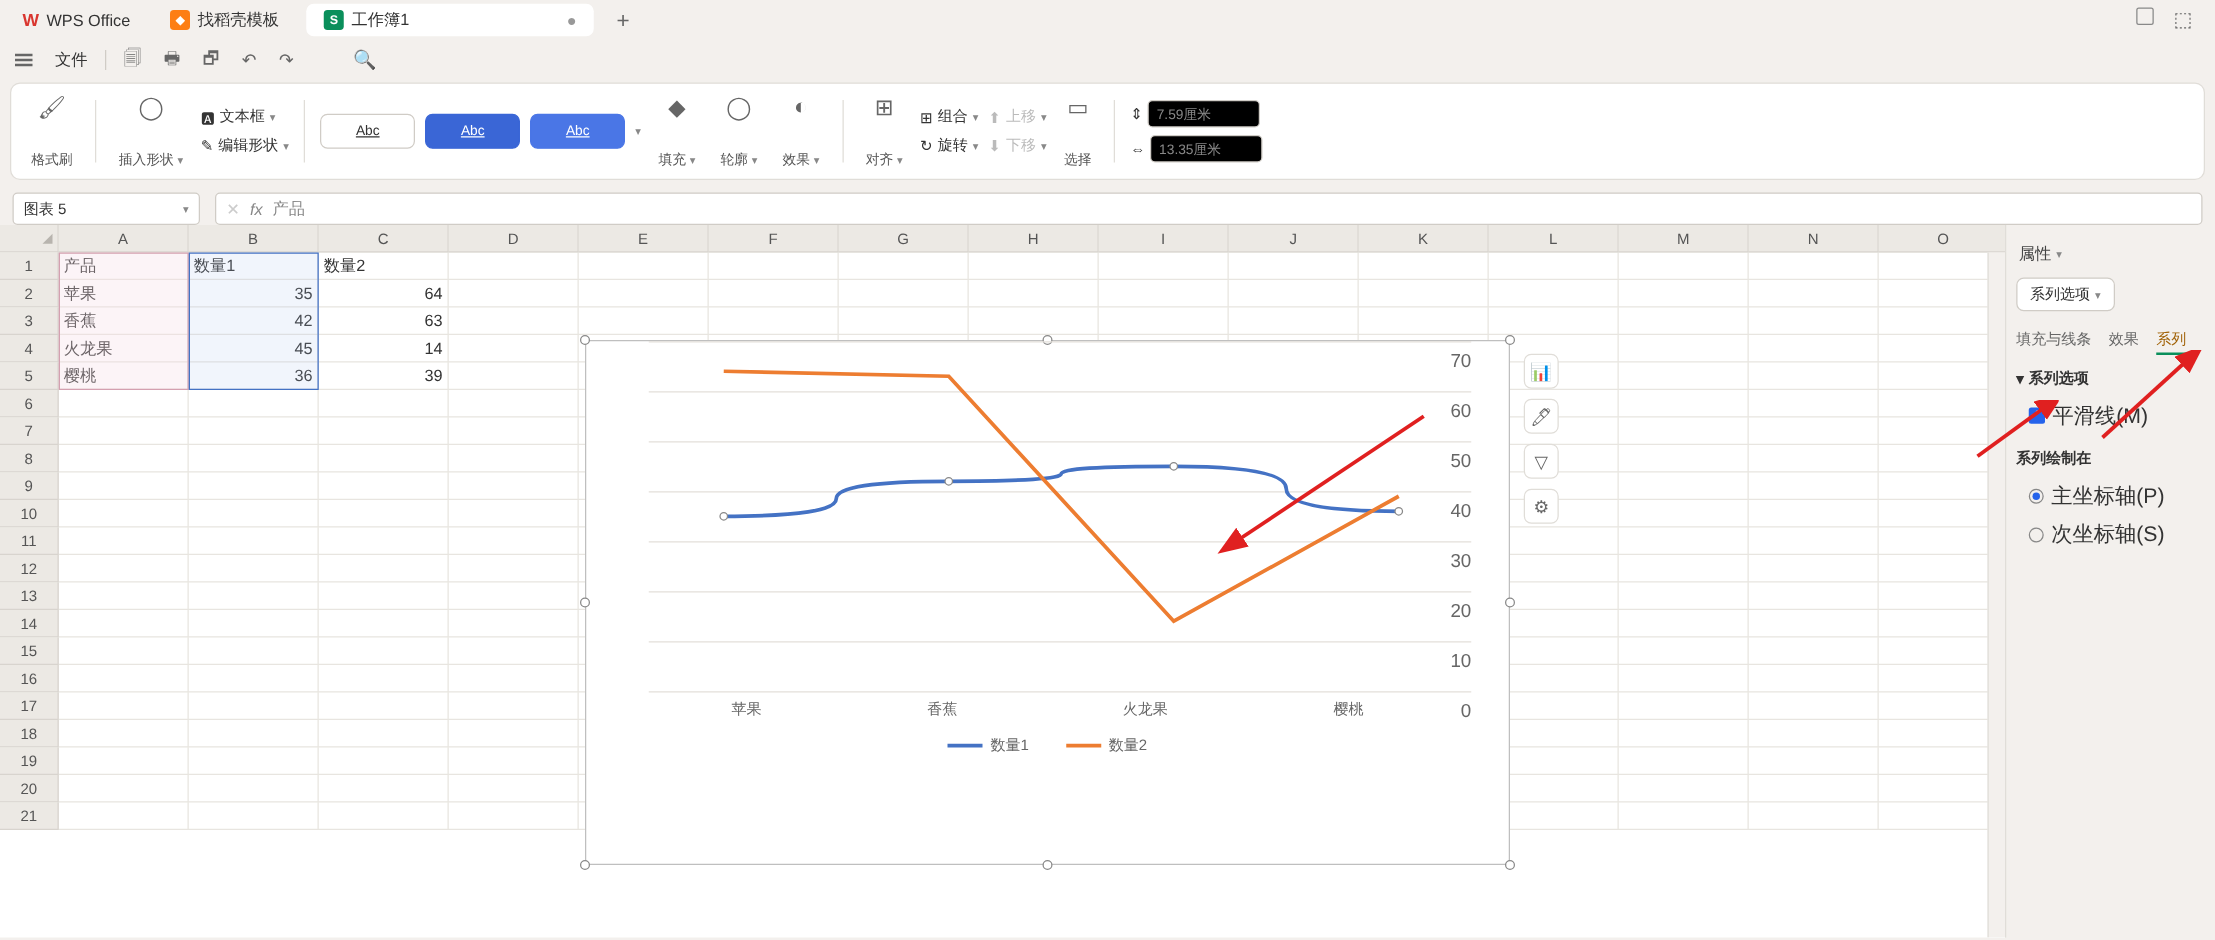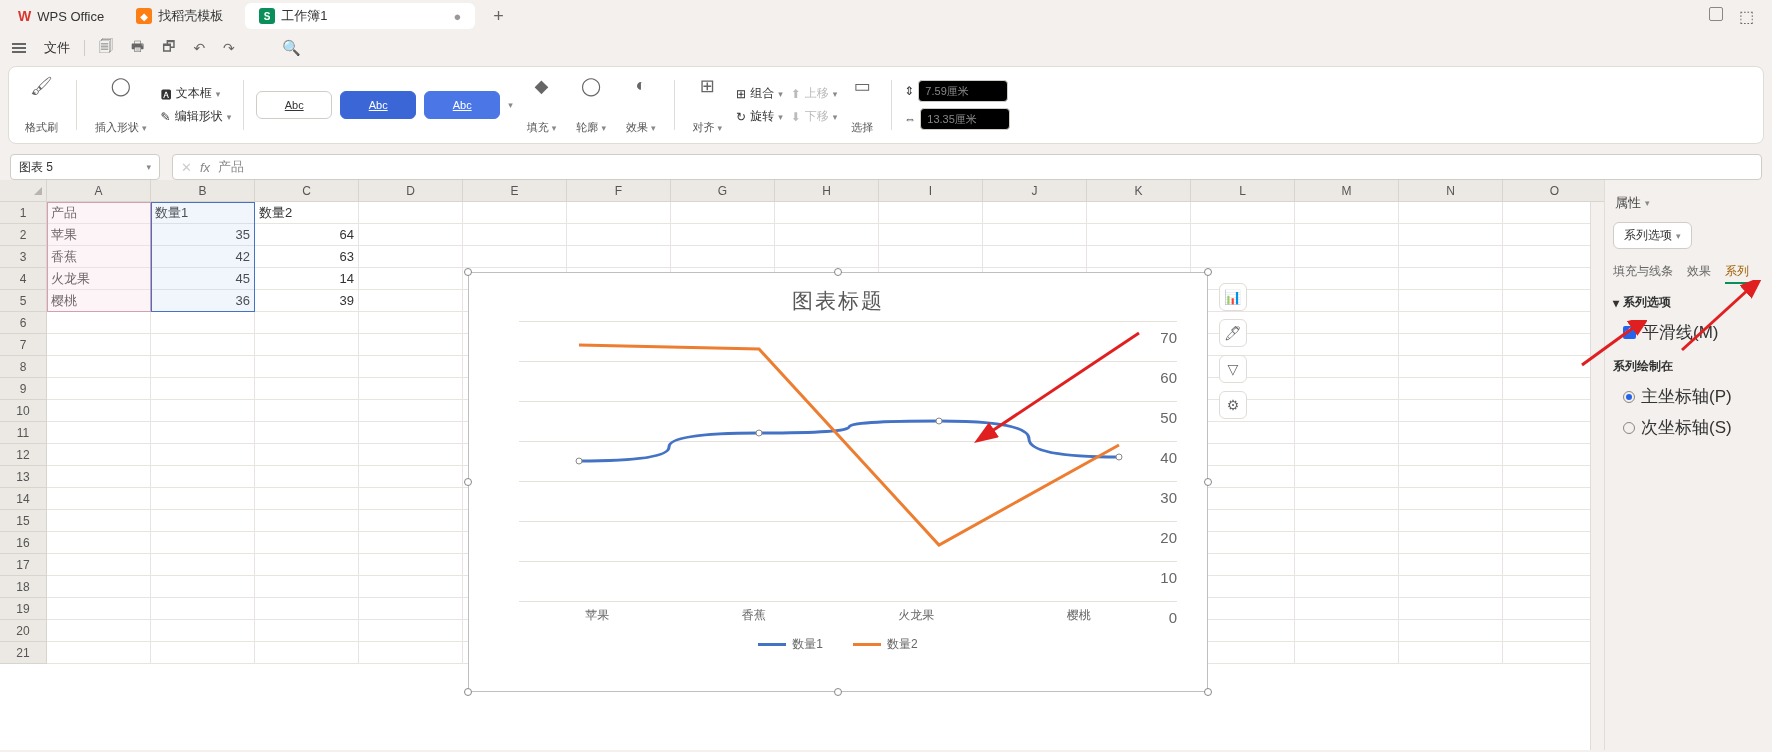--- a/index.html
+++ b/index.html
@@ -653,21 +653,20 @@
     <div class="chart-box">
       <div class="handle" style="left:-5px;top:-5px"></div>
       <div class="handle" style="right:-5px;top:-5px"></div>
       <div class="handle" style="left:-5px;bottom:-5px"></div>
       <div class="handle" style="right:-5px;bottom:-5px"></div>
       <div class="handle" style="left:50%;top:-5px;margin-left:-4px"></div>
       <div class="handle" style="left:50%;bottom:-5px;margin-left:-4px"></div>
       <div class="handle" style="left:-5px;top:50%;margin-top:-4px"></div>
       <div class="handle" style="right:-5px;top:50%;margin-top:-4px"></div>
 
-      <div class="chart-title">图表标题</div>
       <div class="chart-plot" id="chart-plot">
           <div class="grid-line" style="top: 100%;"></div>
           <div class="y-tick" style="top: 100%;">0</div>
           <div class="grid-line" style="top: 85.7143%;"></div>
           <div class="y-tick" style="top: 85.7143%;">10</div>
           <div class="grid-line" style="top: 71.4286%;"></div>
           <div class="y-tick" style="top: 71.4286%;">20</div>
           <div class="grid-line" style="top: 57.1429%;"></div>
           <div class="y-tick" style="top: 57.1429%;">30</div>
           <div class="grid-line" style="top: 42.8571%;"></div>

